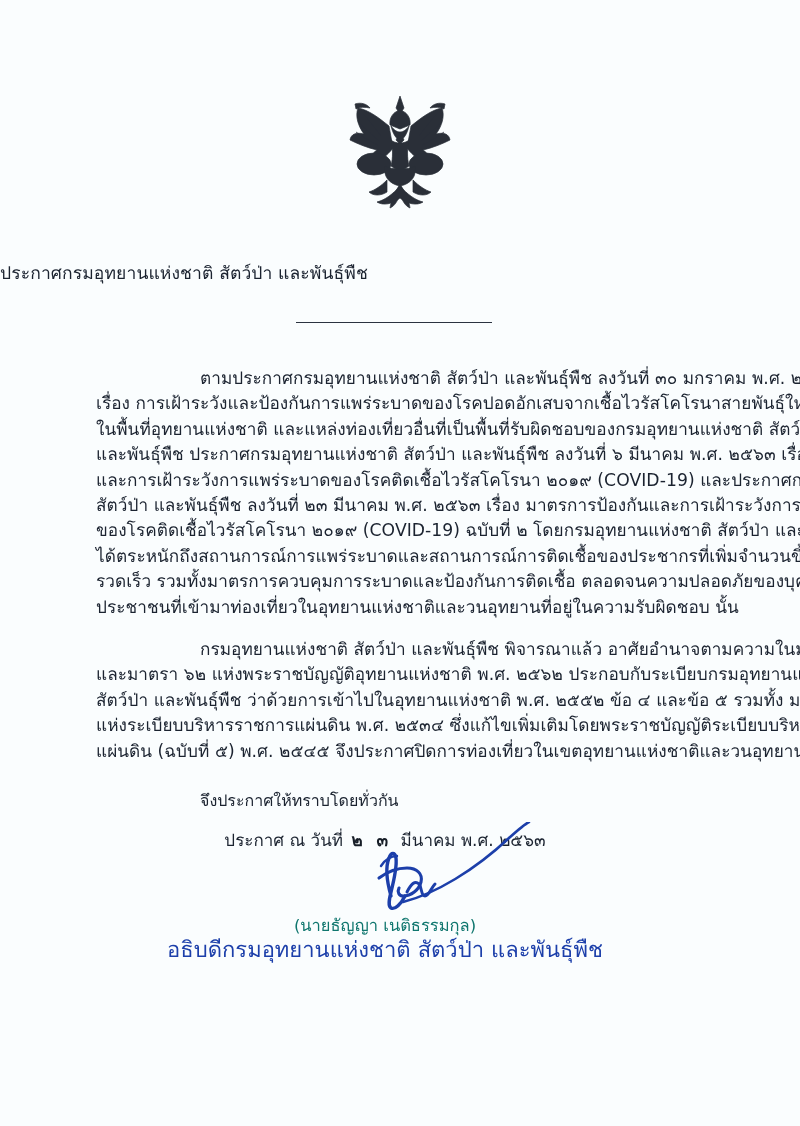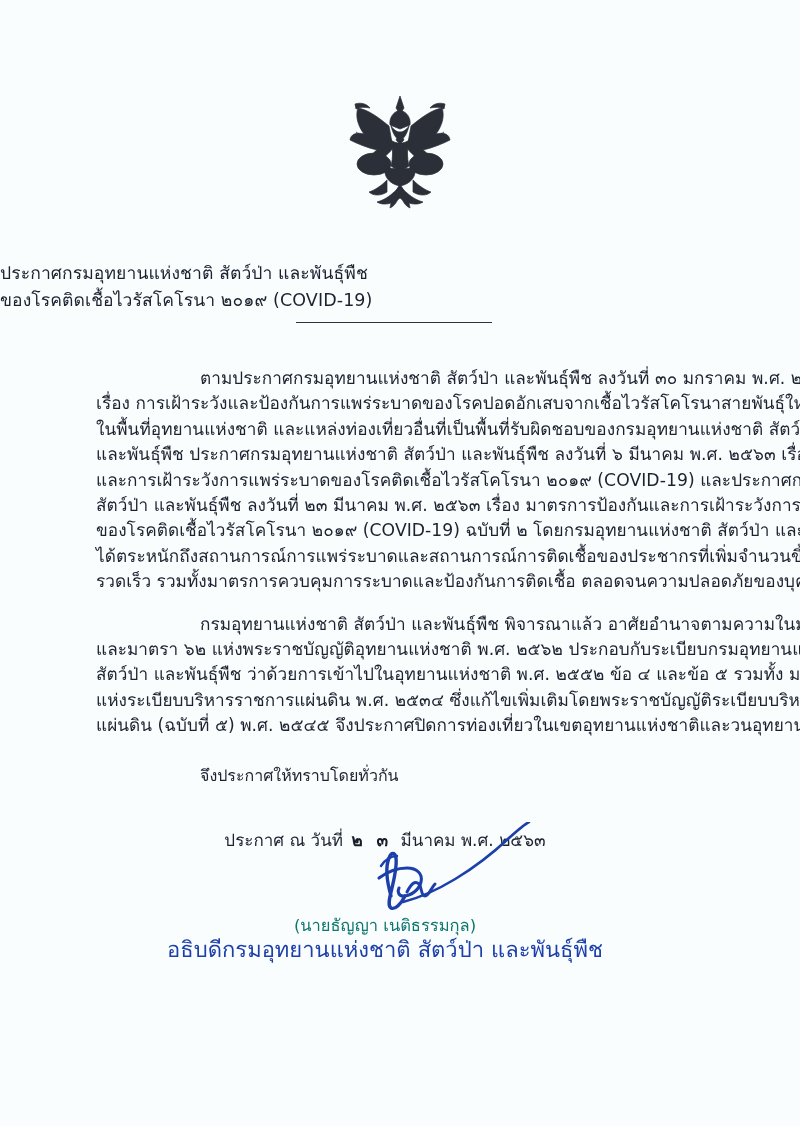--- a/index.html
+++ b/index.html
@@ -179,37 +179,37 @@
 
           <path d="M75 102 C70 110 66 118 65 126 C70 124 73 118 75 112 C77 118 80 124 85 126 C84 118 80 110 75 102 Z"></path>
           <path d="M75 104 C68 112 60 118 52 120 C58 124 68 122 75 116 C82 122 92 124 98 120 C90 118 82 112 75 104 Z"></path>
         </g>
       </svg>
     </span>
   </div>
 
   <div class="title-block">
     <div class="title-line">ประกาศกรมอุทยานแห่งชาติ สัตว์ป่า และพันธุ์พืช</div>
-    <div class="title-line">ของโรคติดเชื้อไวรัสโคโรนา ๒๐๑๙ (COVID-19)</div>
   </div>
 
   <div class="divider"></div>
 
   <div class="body-block">
 
     <p class="para">
       <span class="bline indent">ตามประกาศกรมอุทยานแห่งชาติ สัตว์ป่า และพันธุ์พืช ลงวันที่  ๓๐ มกราคม พ.ศ. ๒๕๖๓</span>
       <span class="bline">เรื่อง การเฝ้าระวังและป้องกันการแพร่ระบาดของโรคปอดอักเสบจากเชื้อไวรัสโคโรนาสายพันธุ์ใหม่ ๒๐๑๙</span>
       <span class="bline">ในพื้นที่อุทยานแห่งชาติ และแหล่งท่องเที่ยวอื่นที่เป็นพื้นที่รับผิดชอบของกรมอุทยานแห่งชาติ สัตว์ป่า</span>
       <span class="bline">และพันธุ์พืช ประกาศกรมอุทยานแห่งชาติ สัตว์ป่า และพันธุ์พืช ลงวันที่ ๖ มีนาคม  พ.ศ. ๒๕๖๓ เรื่อง มาตรการ</span>
       <span class="bline">และการเฝ้าระวังการแพร่ระบาดของโรคติดเชื้อไวรัสโคโรนา ๒๐๑๙ (COVID-19) และประกาศกรมอุทยานแห่งชาติ</span>
       <span class="bline">สัตว์ป่า และพันธุ์พืช ลงวันที่ ๒๓ มีนาคม พ.ศ. ๒๕๖๓ เรื่อง มาตรการป้องกันและการเฝ้าระวังการแพร่ระบาด</span>
       <span class="bline">ของโรคติดเชื้อไวรัสโคโรนา ๒๐๑๙ (COVID-19) ฉบับที่ ๒ โดยกรมอุทยานแห่งชาติ สัตว์ป่า และพันธุ์พืช</span>
       <span class="bline">ได้ตระหนักถึงสถานการณ์การแพร่ระบาดและสถานการณ์การติดเชื้อของประชากรที่เพิ่มจำนวนขึ้นอย่าง</span>
       <span class="bline">รวดเร็ว รวมทั้งมาตรการควบคุมการระบาดและป้องกันการติดเชื้อ ตลอดจนความปลอดภัยของบุคลากรและ</span>
+      <span class="bline">ประชาชนที่เข้ามาท่องเที่ยวในอุทยานแห่งชาติและวนอุทยานที่อยู่ในความรับผิดชอบ นั้น</span>
     </p>
 
     <p class="para">
       <span class="bline indent">กรมอุทยานแห่งชาติ สัตว์ป่า และพันธุ์พืช พิจารณาแล้ว อาศัยอำนาจตามความในมาตรา ๒๐</span>
       <span class="bline">และมาตรา ๖๒ แห่งพระราชบัญญัติอุทยานแห่งชาติ พ.ศ. ๒๕๖๒ ประกอบกับระเบียบกรมอุทยานแห่งชาติ</span>
       <span class="bline">สัตว์ป่า และพันธุ์พืช ว่าด้วยการเข้าไปในอุทยานแห่งชาติ พ.ศ. ๒๕๕๒ ข้อ ๔ และข้อ ๕ รวมทั้ง มาตรา ๓๒</span>
       <span class="bline">แห่งระเบียบบริหารราชการแผ่นดิน พ.ศ. ๒๕๓๔ ซึ่งแก้ไขเพิ่มเติมโดยพระราชบัญญัติระเบียบบริหารราชการ</span>
       <span class="bline">แผ่นดิน (ฉบับที่ ๕) พ.ศ. ๒๕๔๕ จึงประกาศปิดการท่องเที่ยวในเขตอุทยานแห่งชาติและวนอุทยานทุกแห่ง</span>
     </p>
 

